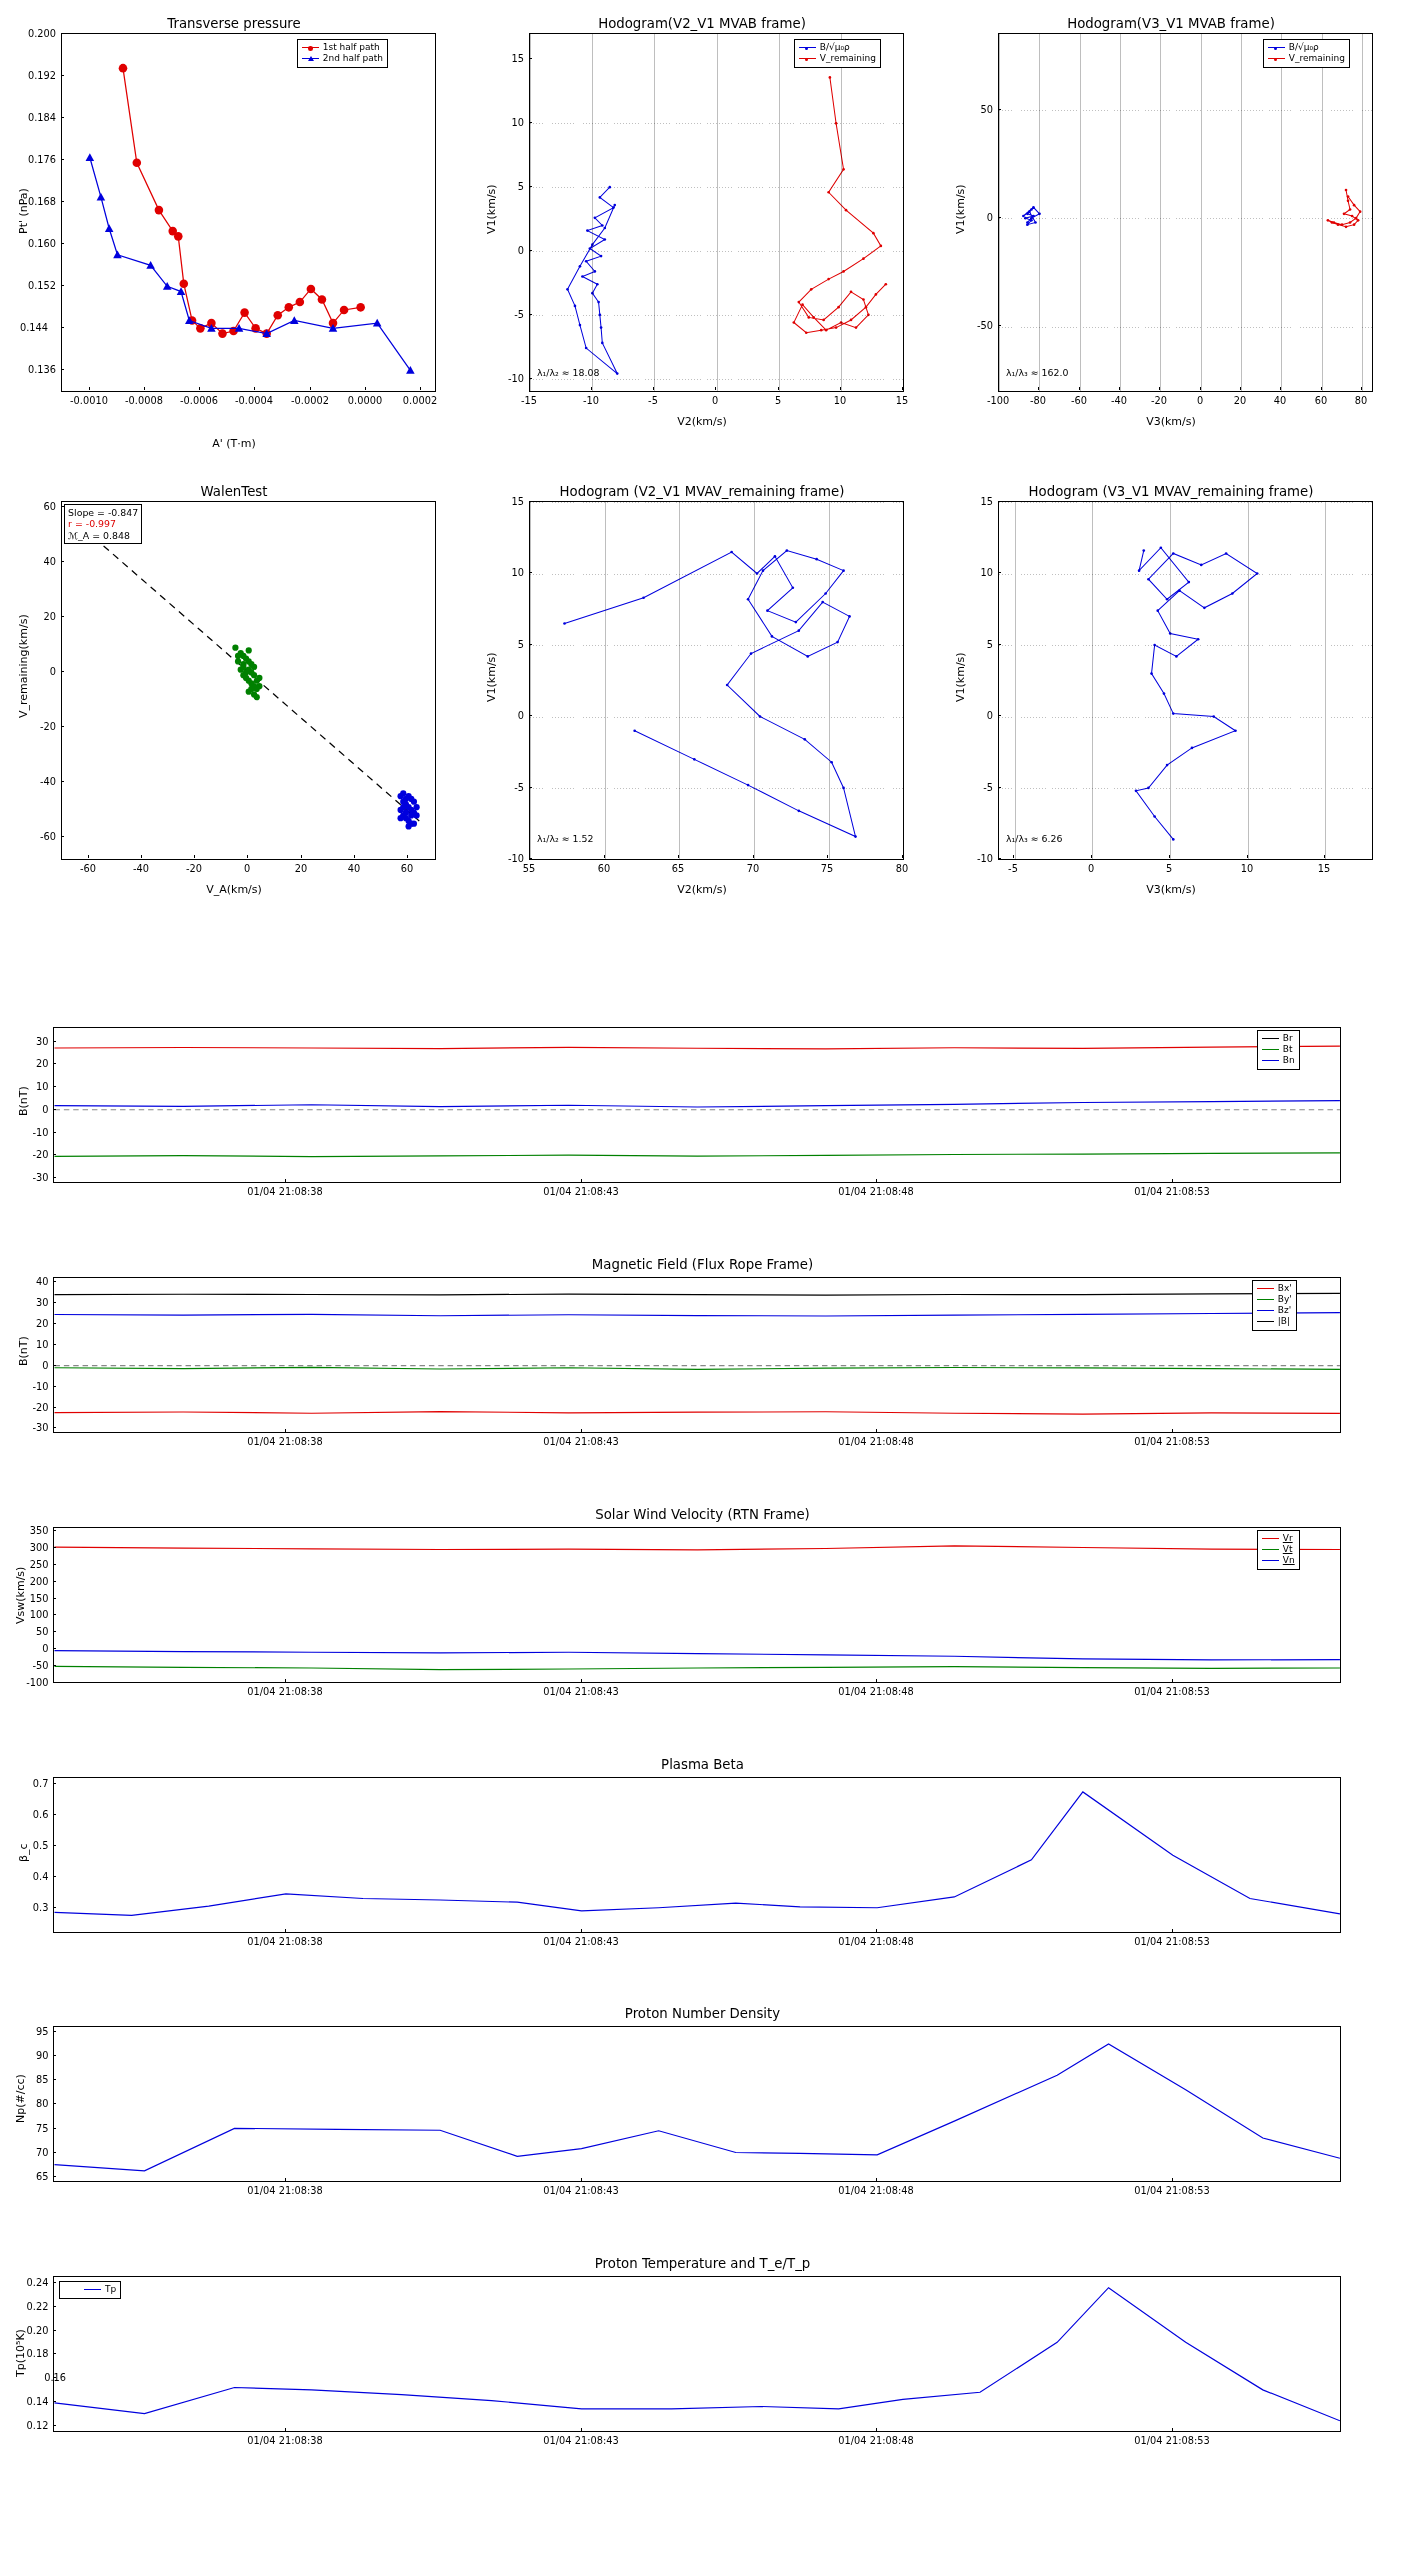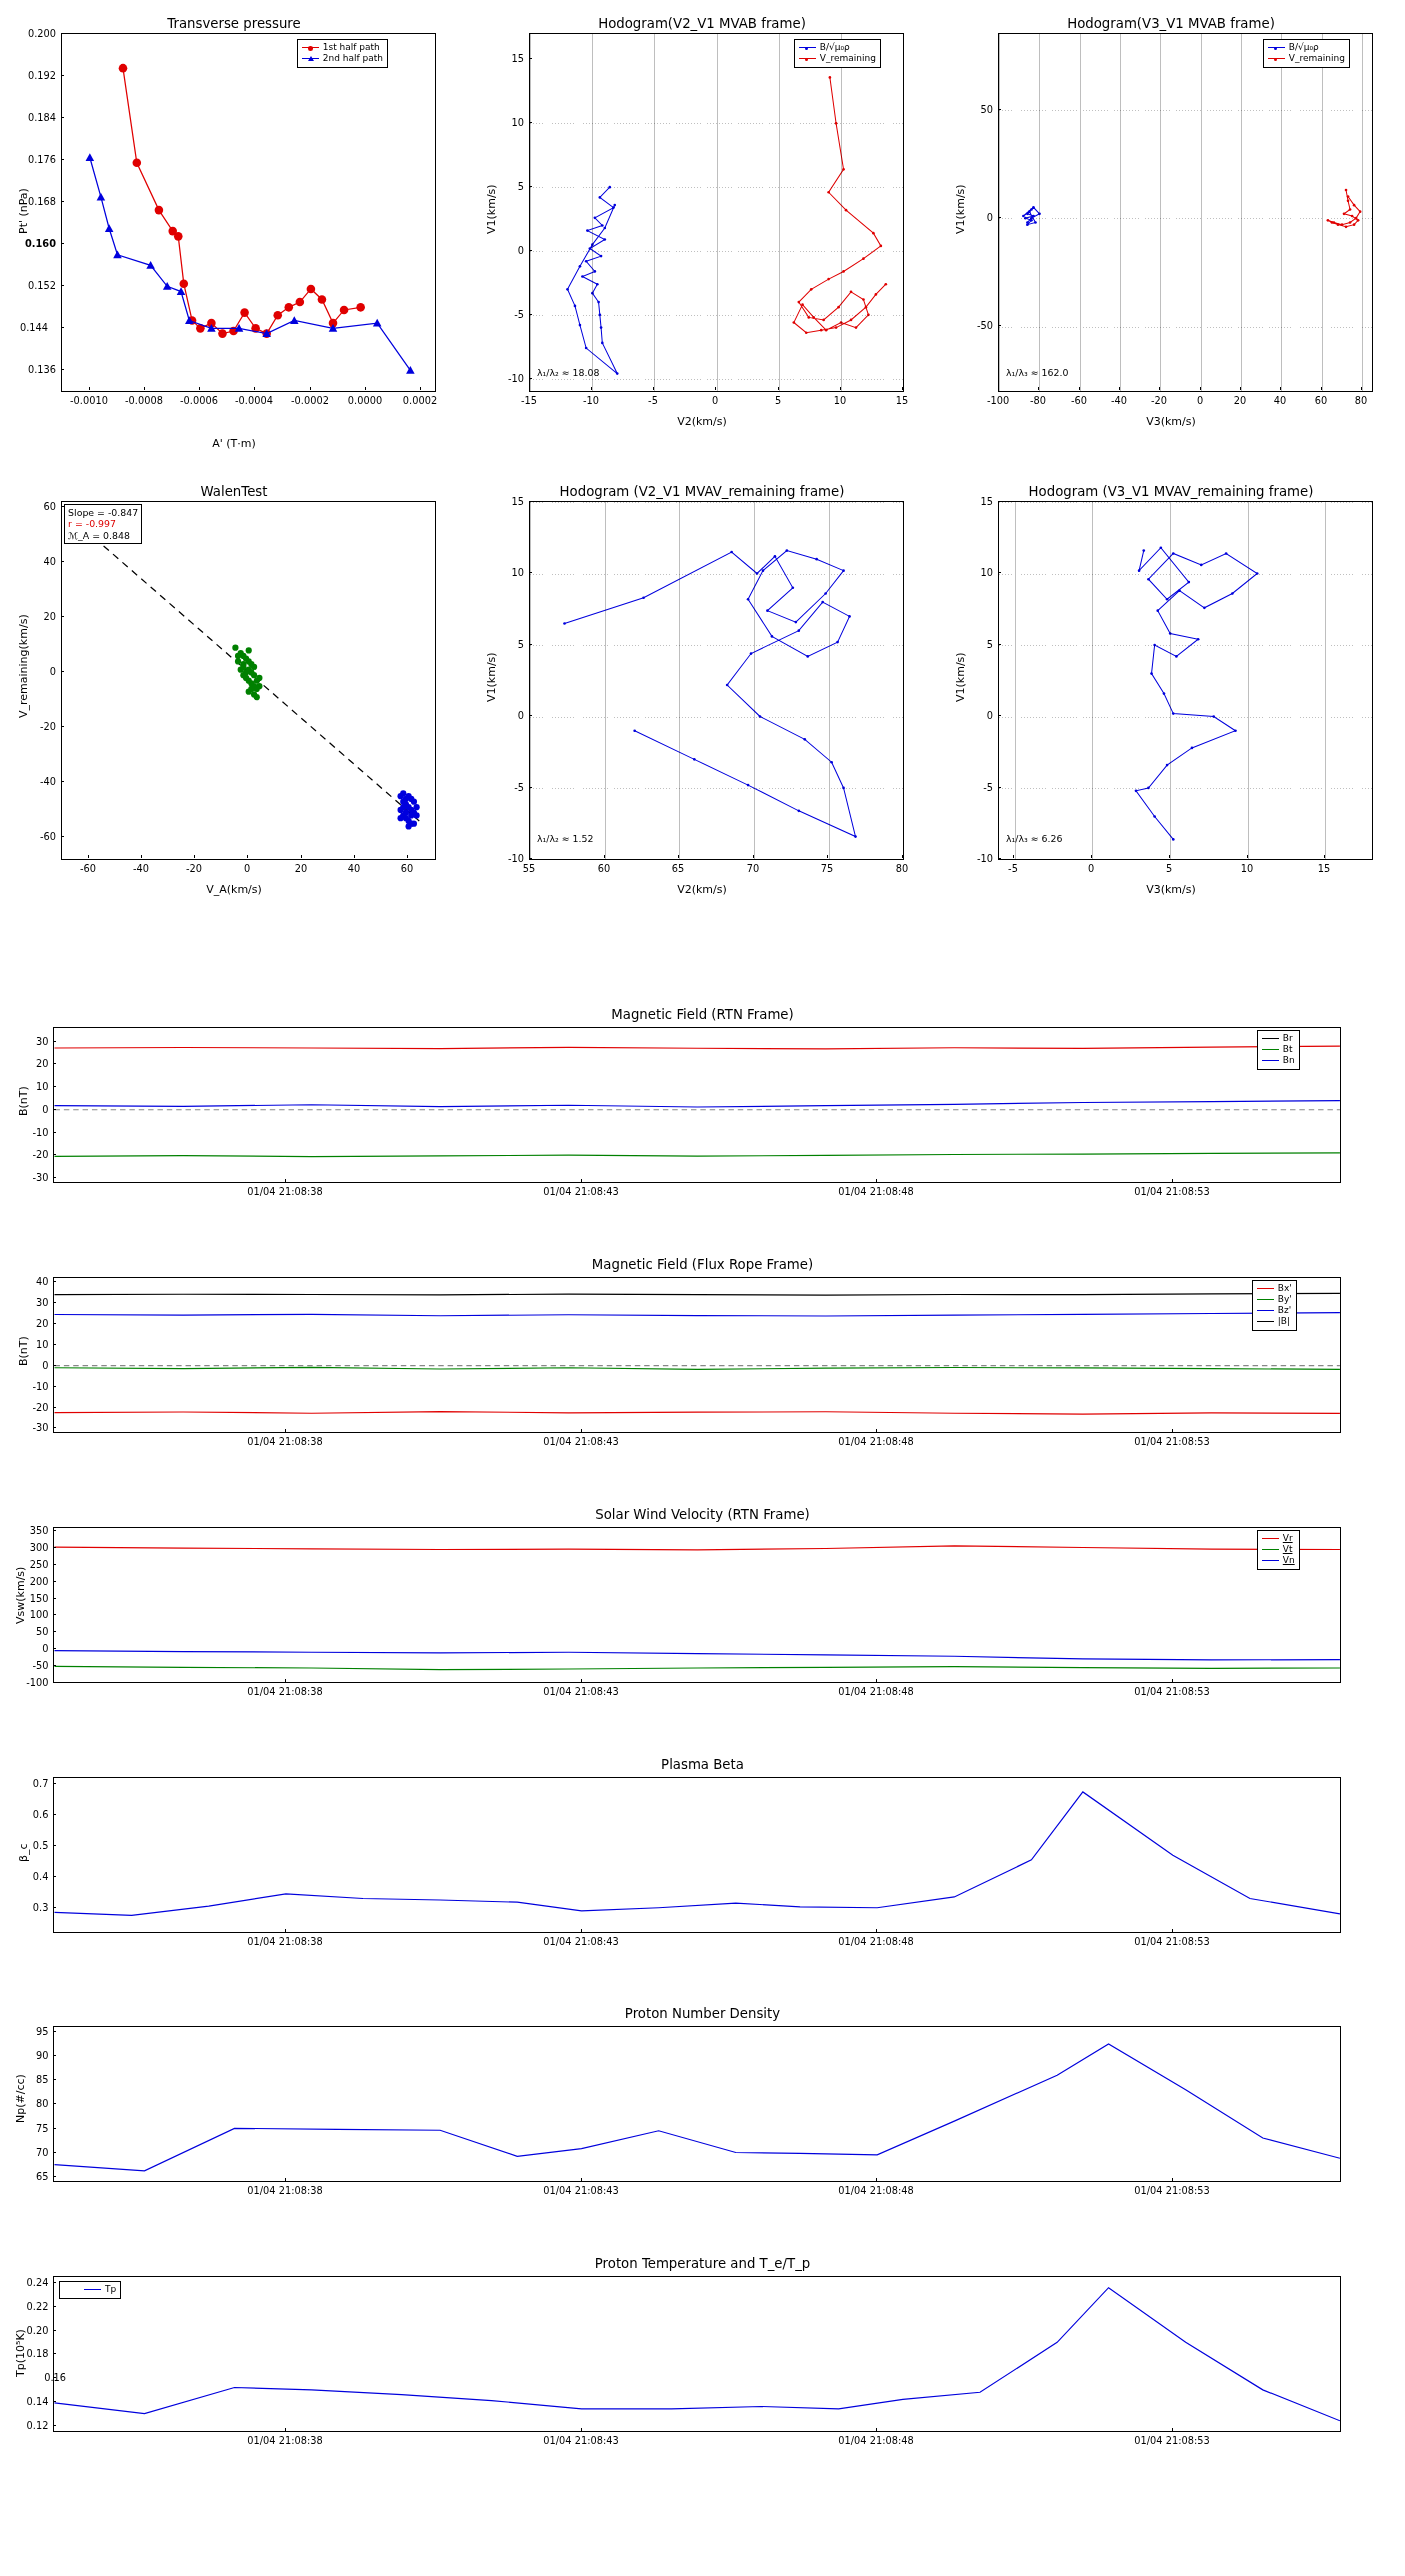--- a/index.html
+++ b/index.html
@@ -114,21 +114,21 @@
       <div class="tick tickx" style="left: 365px; top: 395px;">0.0000</div>
       <div class="tmark" style="left: 420px; top: 387px; width: 0.8px; height: 3.1px;"></div>
       <div class="tick tickx" style="left: 420px; top: 395px;">0.0002</div>
       <div class="tmark" style="left: 61px; top: 369px; width: 3.1px; height: 0.8px;"></div>
       <div class="tick ticky" style="left: 17px; width: 39px; top: 369px;">0.136</div>
       <div class="tmark" style="left: 61px; top: 327px; width: 3.1px; height: 0.8px;"></div>
       <div class="tick ticky" style="left: 9px; width: 39px; top: 327px;">0.144</div>
       <div class="tmark" style="left: 61px; top: 285px; width: 3.1px; height: 0.8px;"></div>
       <div class="tick ticky" style="left: 17px; width: 39px; top: 285px;">0.152</div>
       <div class="tmark" style="left: 61px; top: 243px; width: 3.1px; height: 0.8px;"></div>
-      <div class="tick ticky" style="left: 17px; width: 39px; top: 243px; font-weight: bold;">0.160</div>
+      <div class="tick ticky" style="left: 17px; width: 39px; top: 243px;">0.160</div>
       <div class="tmark" style="left: 61px; top: 201px; width: 3.1px; height: 0.8px;"></div>
       <div class="tick ticky" style="left: 17px; width: 39px; top: 201px;">0.168</div>
       <div class="tmark" style="left: 61px; top: 159px; width: 3.1px; height: 0.8px;"></div>
       <div class="tick ticky" style="left: 17px; width: 39px; top: 159px;">0.176</div>
       <div class="tmark" style="left: 61px; top: 117px; width: 3.1px; height: 0.8px;"></div>
       <div class="tick ticky" style="left: 17px; width: 39px; top: 117px;">0.184</div>
       <div class="tmark" style="left: 61px; top: 75px; width: 3.1px; height: 0.8px;"></div>
       <div class="tick ticky" style="left: 17px; width: 39px; top: 75px;">0.192</div>
       <div class="tmark" style="left: 61px; top: 33px; width: 3.1px; height: 0.8px;"></div>
       <div class="tick ticky" style="left: 17px; width: 39px; top: 33px;">0.200</div>
@@ -600,21 +600,20 @@
       <div class="tick ticky" style="left: 17px; width: 39px; top: 247px;">0</div>
       <div class="tmark" style="left: 61px; top: 176px; width: 3.1px; height: 0.8px;"></div>
       <div class="tick ticky" style="left: 17px; width: 39px; top: 176px;">5</div>
       <div class="tmark" style="left: 61px; top: 104px; width: 3.1px; height: 0.8px;"></div>
       <div class="tick ticky" style="left: 17px; width: 39px; top: 104px;">10</div>
       <div class="tmark" style="left: 61px; top: 33px; width: 3.1px; height: 0.8px;"></div>
       <div class="tick ticky" style="left: 17px; width: 39px; top: 33px;">15</div>
     </div>
 
   <div class="panel" style="left:0px;top:999px;width:1405px;height:234px;">
-    <div class="ptitle" style="top:7.8px;">Magnetic Field (RTN Frame)</div>
     <div class="ylabel" style="left:17px;top:117px;">B(nT)</div>
     <div class="axes" id="ax6" style="left:53px;top:28px;width:1288px;height:156px;">
       <svg id="svg6" width="1288" height="156" viewBox="0 0 1650 200">
           <line x1="0" y1="104.82352941176471" x2="1648" y2="104.82352941176471" stroke="#888" stroke-width="1.4" stroke-dasharray="7,5"></line>
           <polyline points="0,25.623529411764707 164.8,25.041176470588226 329.6,25.623529411764707 494.4,26.497058823529414 659.2,24.75 824,25.914705882352933 988.8,26.78823529411767 1153.6,25.33235294117648 1318.4,26.20588235294116 1483.2,24.458823529411774 1648,23.29411764705884" fill="none" stroke="#e00000" stroke-width="1.5"></polyline>
           <polyline points="0,164.51470588235293 164.8,163.64117647058822 329.6,164.80588235294118 494.4,163.93235294117648 659.2,163.05882352941177 824,164.2235294117647 988.8,163.35 1153.6,162.18529411764706 1318.4,161.60294117647058 1483.2,160.72941176470587 1648,160.14705882352942" fill="none" stroke="#008000" stroke-width="1.5"></polyline>
           <polyline points="0,99.58235294117648 164.8,100.45588235294117 329.6,98.41764705882353 494.4,100.74705882352941 659.2,99 824,101.32941176470587 988.8,99.58235294117648 1153.6,97.83529411764707 1318.4,95.50588235294117 1483.2,94.34117647058822 1648,93.17647058823529" fill="none" stroke="#0000dd" stroke-width="1.5"></polyline>
         </svg>
     </div>
     <div class="legend" style="left:1257px;top:31px;">

